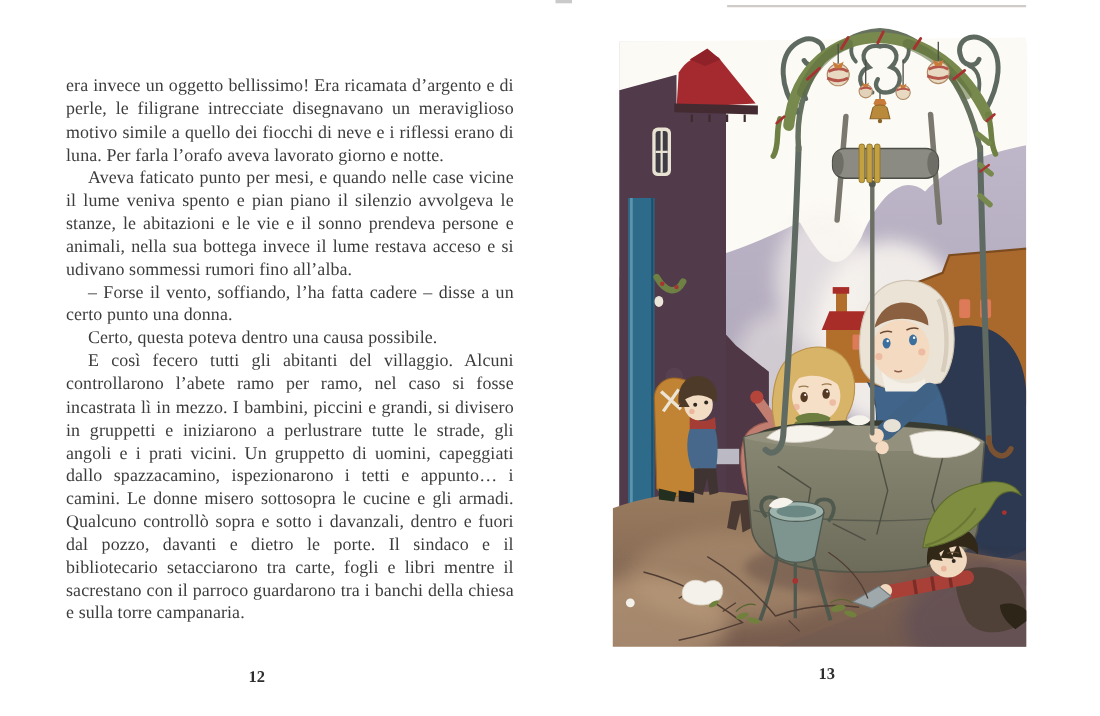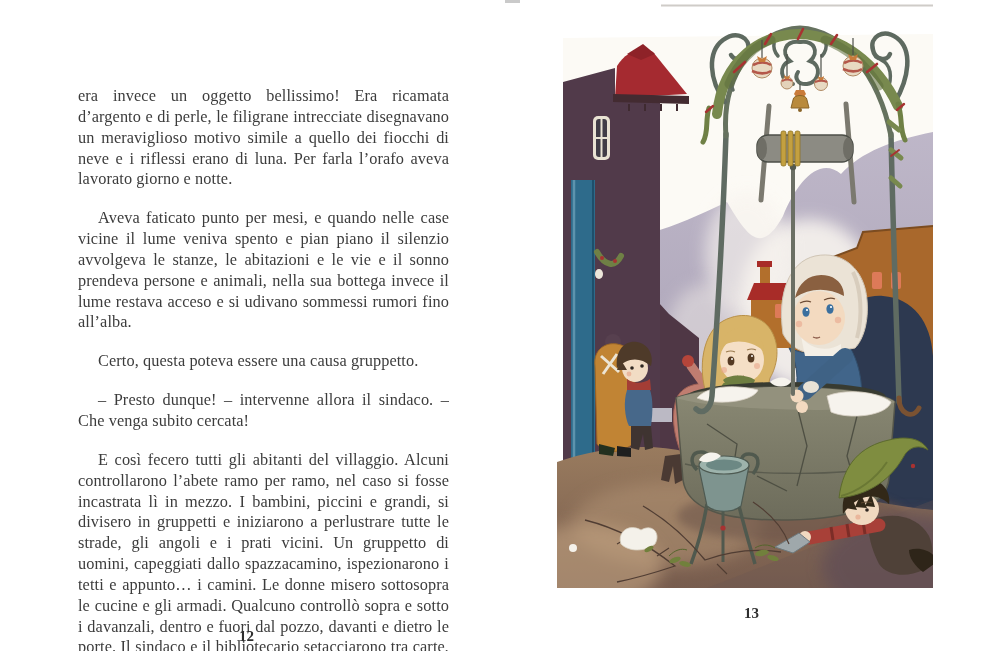--- a/index.html
+++ b/index.html
@@ -2,40 +2,40 @@
 <html><head>
 <meta charset="utf-8">
 <style>
   html,body{margin:0;padding:0;background:#ffffff;}
   .spread{position:relative;width:1000px;height:651px;background:#ffffff;overflow:hidden;
           font-family:"Liberation Serif", serif;}
   .gutter-mark{position:absolute;left:505px;top:0;width:15px;height:3px;background:#bdbdbd;opacity:.8;}
   .text-block{position:absolute;left:60px;top:68px;width:407px;
               font-size:16.3px;line-height:20.85px;color:#3c3c3c;
               text-align:justify;letter-spacing:.1px;}
-  .text-block p{margin:18px;text-indent:20px;}
+  .text-block p{margin:0;text-indent:20px;}
   .text-block p.first{text-indent:0;}
   .pagenum{position:absolute;font-size:15px;font-weight:700;color:#2e2e2e;
            font-family:"Liberation Serif", serif;}
-  .pagenum.left{left:226px;top:628px;width:28px;text-align:right;}
+  .pagenum.left{left:226px;top:608px;width:28px;text-align:left;}
   .pagenum.right{left:731px;top:605px;width:28px;text-align:right;}
   .illustration{position:absolute;left:557px;top:4px;width:376px;height:584px;}
 </style>
 </head>
 <body>
 
 <div class="spread">
 
   <div class="gutter-mark"></div>
 
   <div class="text-block">
     <p class="first">era invece un oggetto bellissimo! Era ricamata d’argento e di perle, le filigrane intrecciate disegnavano un meraviglioso motivo simile a quello dei fiocchi di neve e i riflessi erano di luna. Per farla l’orafo aveva lavorato giorno e notte.</p>
     <p>Aveva faticato punto per mesi, e quando nelle case vicine il lume veniva spento e pian piano il silenzio avvolgeva le stanze, le abitazioni e le vie e il sonno prendeva persone e animali, nella sua bottega invece il lume restava acceso e si udivano sommessi rumori fino all’alba.</p>
-    <p>Certo, questa poteva essere una causa gruppetto.</p>
-    <p>– Presto dunque! – intervenne allora il sindaco. – Che venga subito cercata!</p>
+    <p>– Forse il vento, soffiando, l’ha fatta cadere – disse a un certo punto una donna.</p>
+    <p>Certo, questa poteva dentro una causa possibile.</p>
     <p>E così fecero tutti gli abitanti del villaggio. Alcuni controllarono l’abete ramo per ramo, nel caso si fosse incastrata lì in mezzo. I bambini, piccini e grandi, si divisero in gruppetti e iniziarono a perlustrare tutte le strade, gli angoli e i prati vicini. Un gruppetto di uomini, capeggiati dallo spazzacamino, ispezionarono i tetti e appunto… i camini. Le donne misero sottosopra le cucine e gli armadi. Qualcuno controllò sopra e sotto i davanzali, dentro e fuori dal pozzo, davanti e dietro le porte. Il sindaco e il bibliotecario setacciarono tra carte, fogli e libri mentre il sacrestano con il parroco guardarono tra i banchi della chiesa e sulla torre campanaria.</p>
   </div>
   <div class="pagenum left">12</div>
   <div class="pagenum right">13</div>
 
   <svg class="illustration" viewBox="0 0 376 584" xmlns="http://www.w3.org/2000/svg">
     <defs>
       <linearGradient id="lavGrad" x1="0" y1="0" x2="0" y2="1">
         <stop offset="0" stop-color="#c4bdce"></stop>
           <stop offset="1" stop-color="#a8a0b4"></stop>

